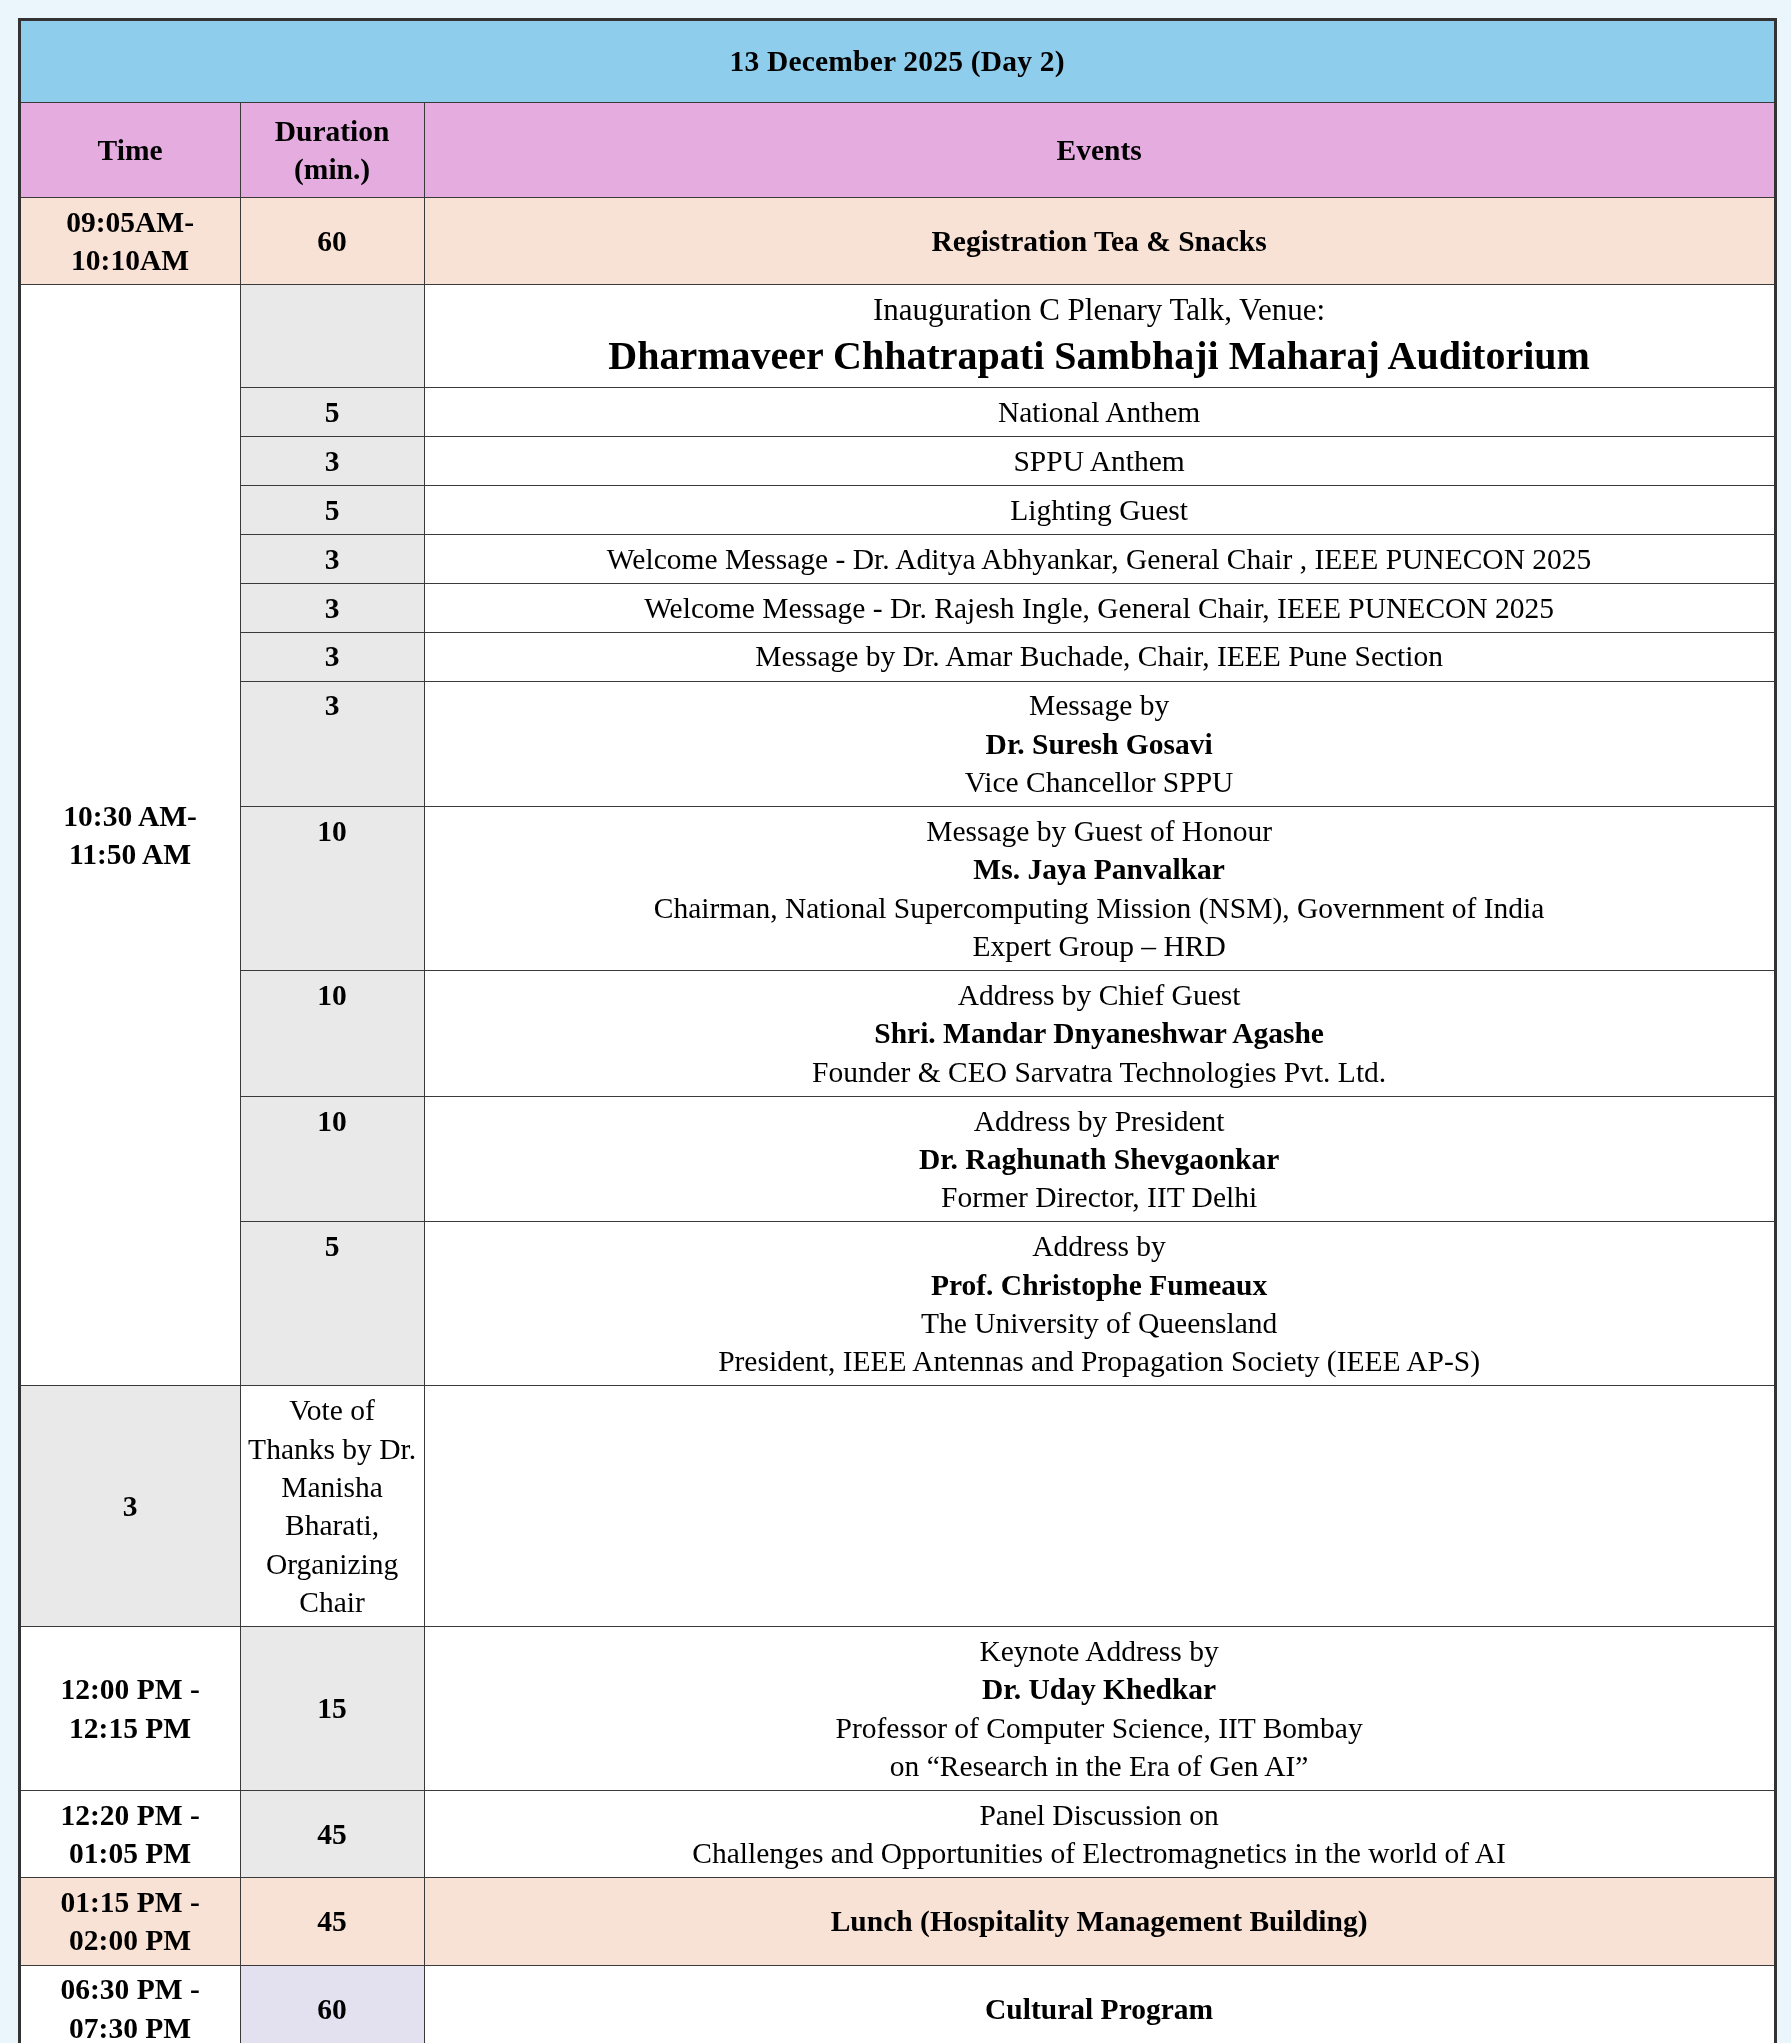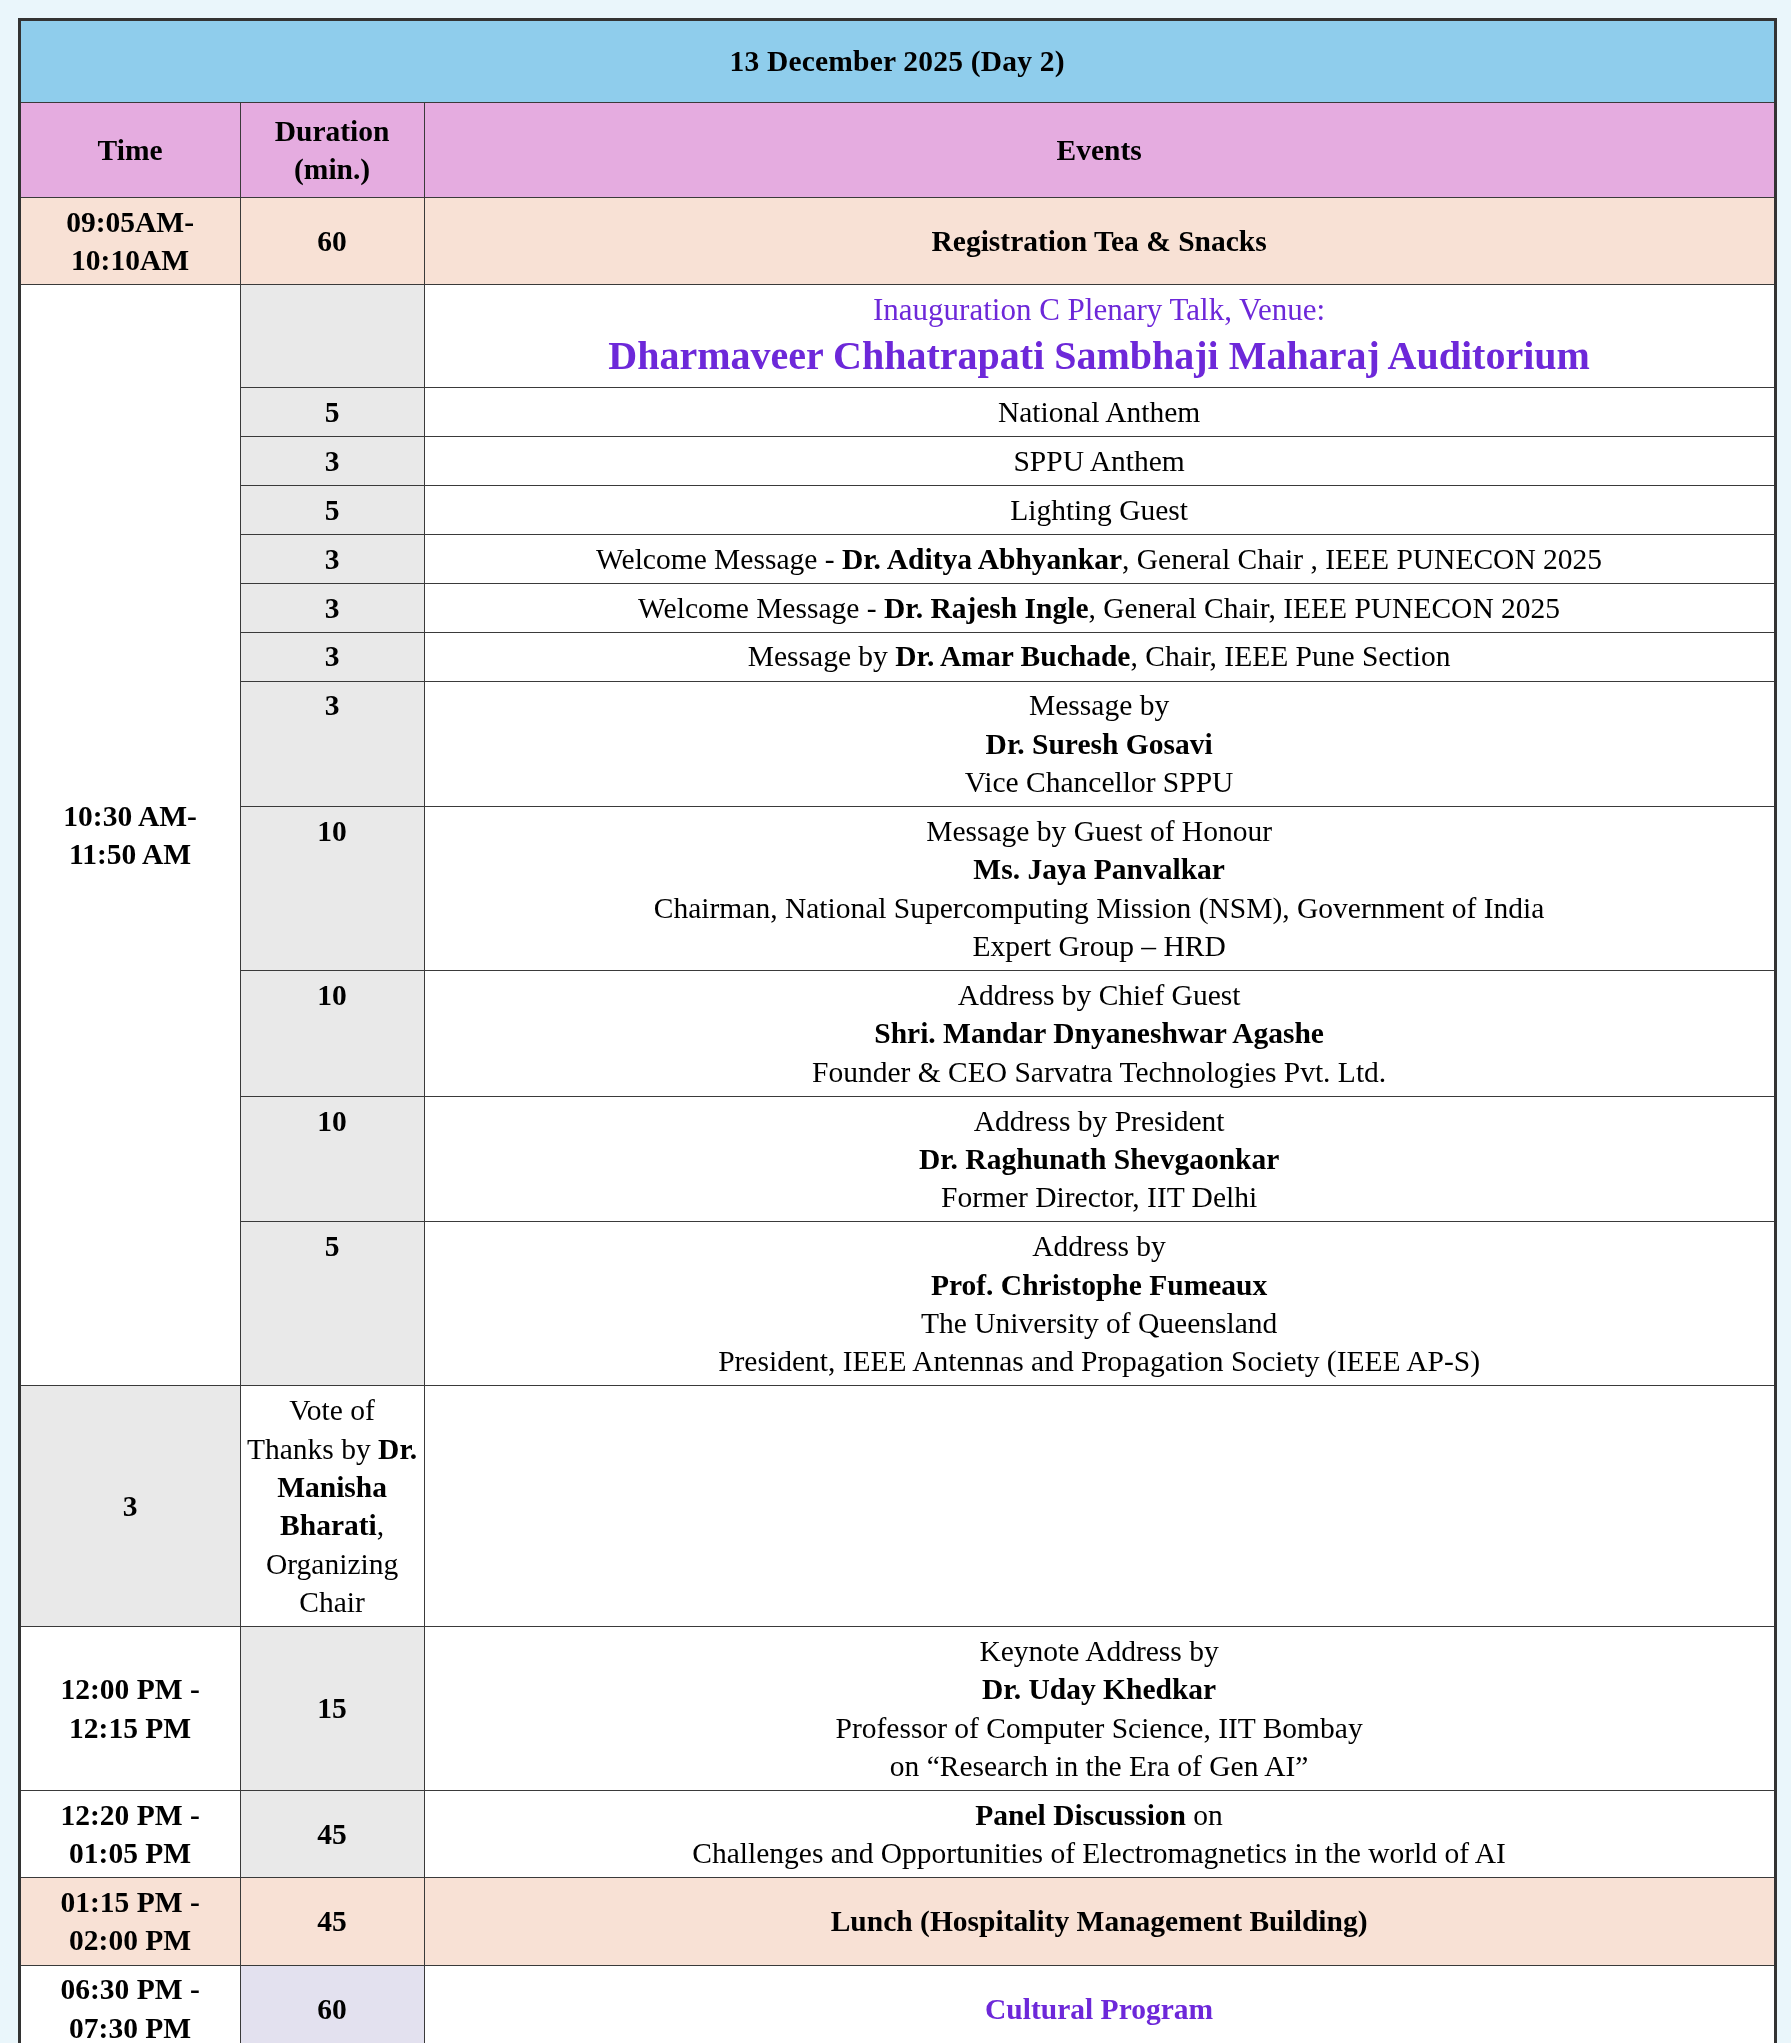--- a/index.html
+++ b/index.html
@@ -67,24 +67,24 @@
     font-size: 30px;
     line-height: 1.35;
   }
   .dur-cell {
     font-weight: bold;
     font-size: 30px;
     margin-top: 28px;
   }
   .event-cell { font-size: 31px; }
   .event-cell.bold  { font-weight: bold; }
-  .event-cell b { font-weight: bold; }
+  .event-cell b { font-weight: normal; }
 
   .accent-red {
-    color: #6d28d9;
+    color: #000000;
   }
   .accent-red .l1 { font-size: 31px; }
   .accent-red .l2 { font-weight: bold; font-size: 40px; }
 
   .stack > div { display: block; }
 </style>
 </head>
 <body>
 
 <div class="page">

